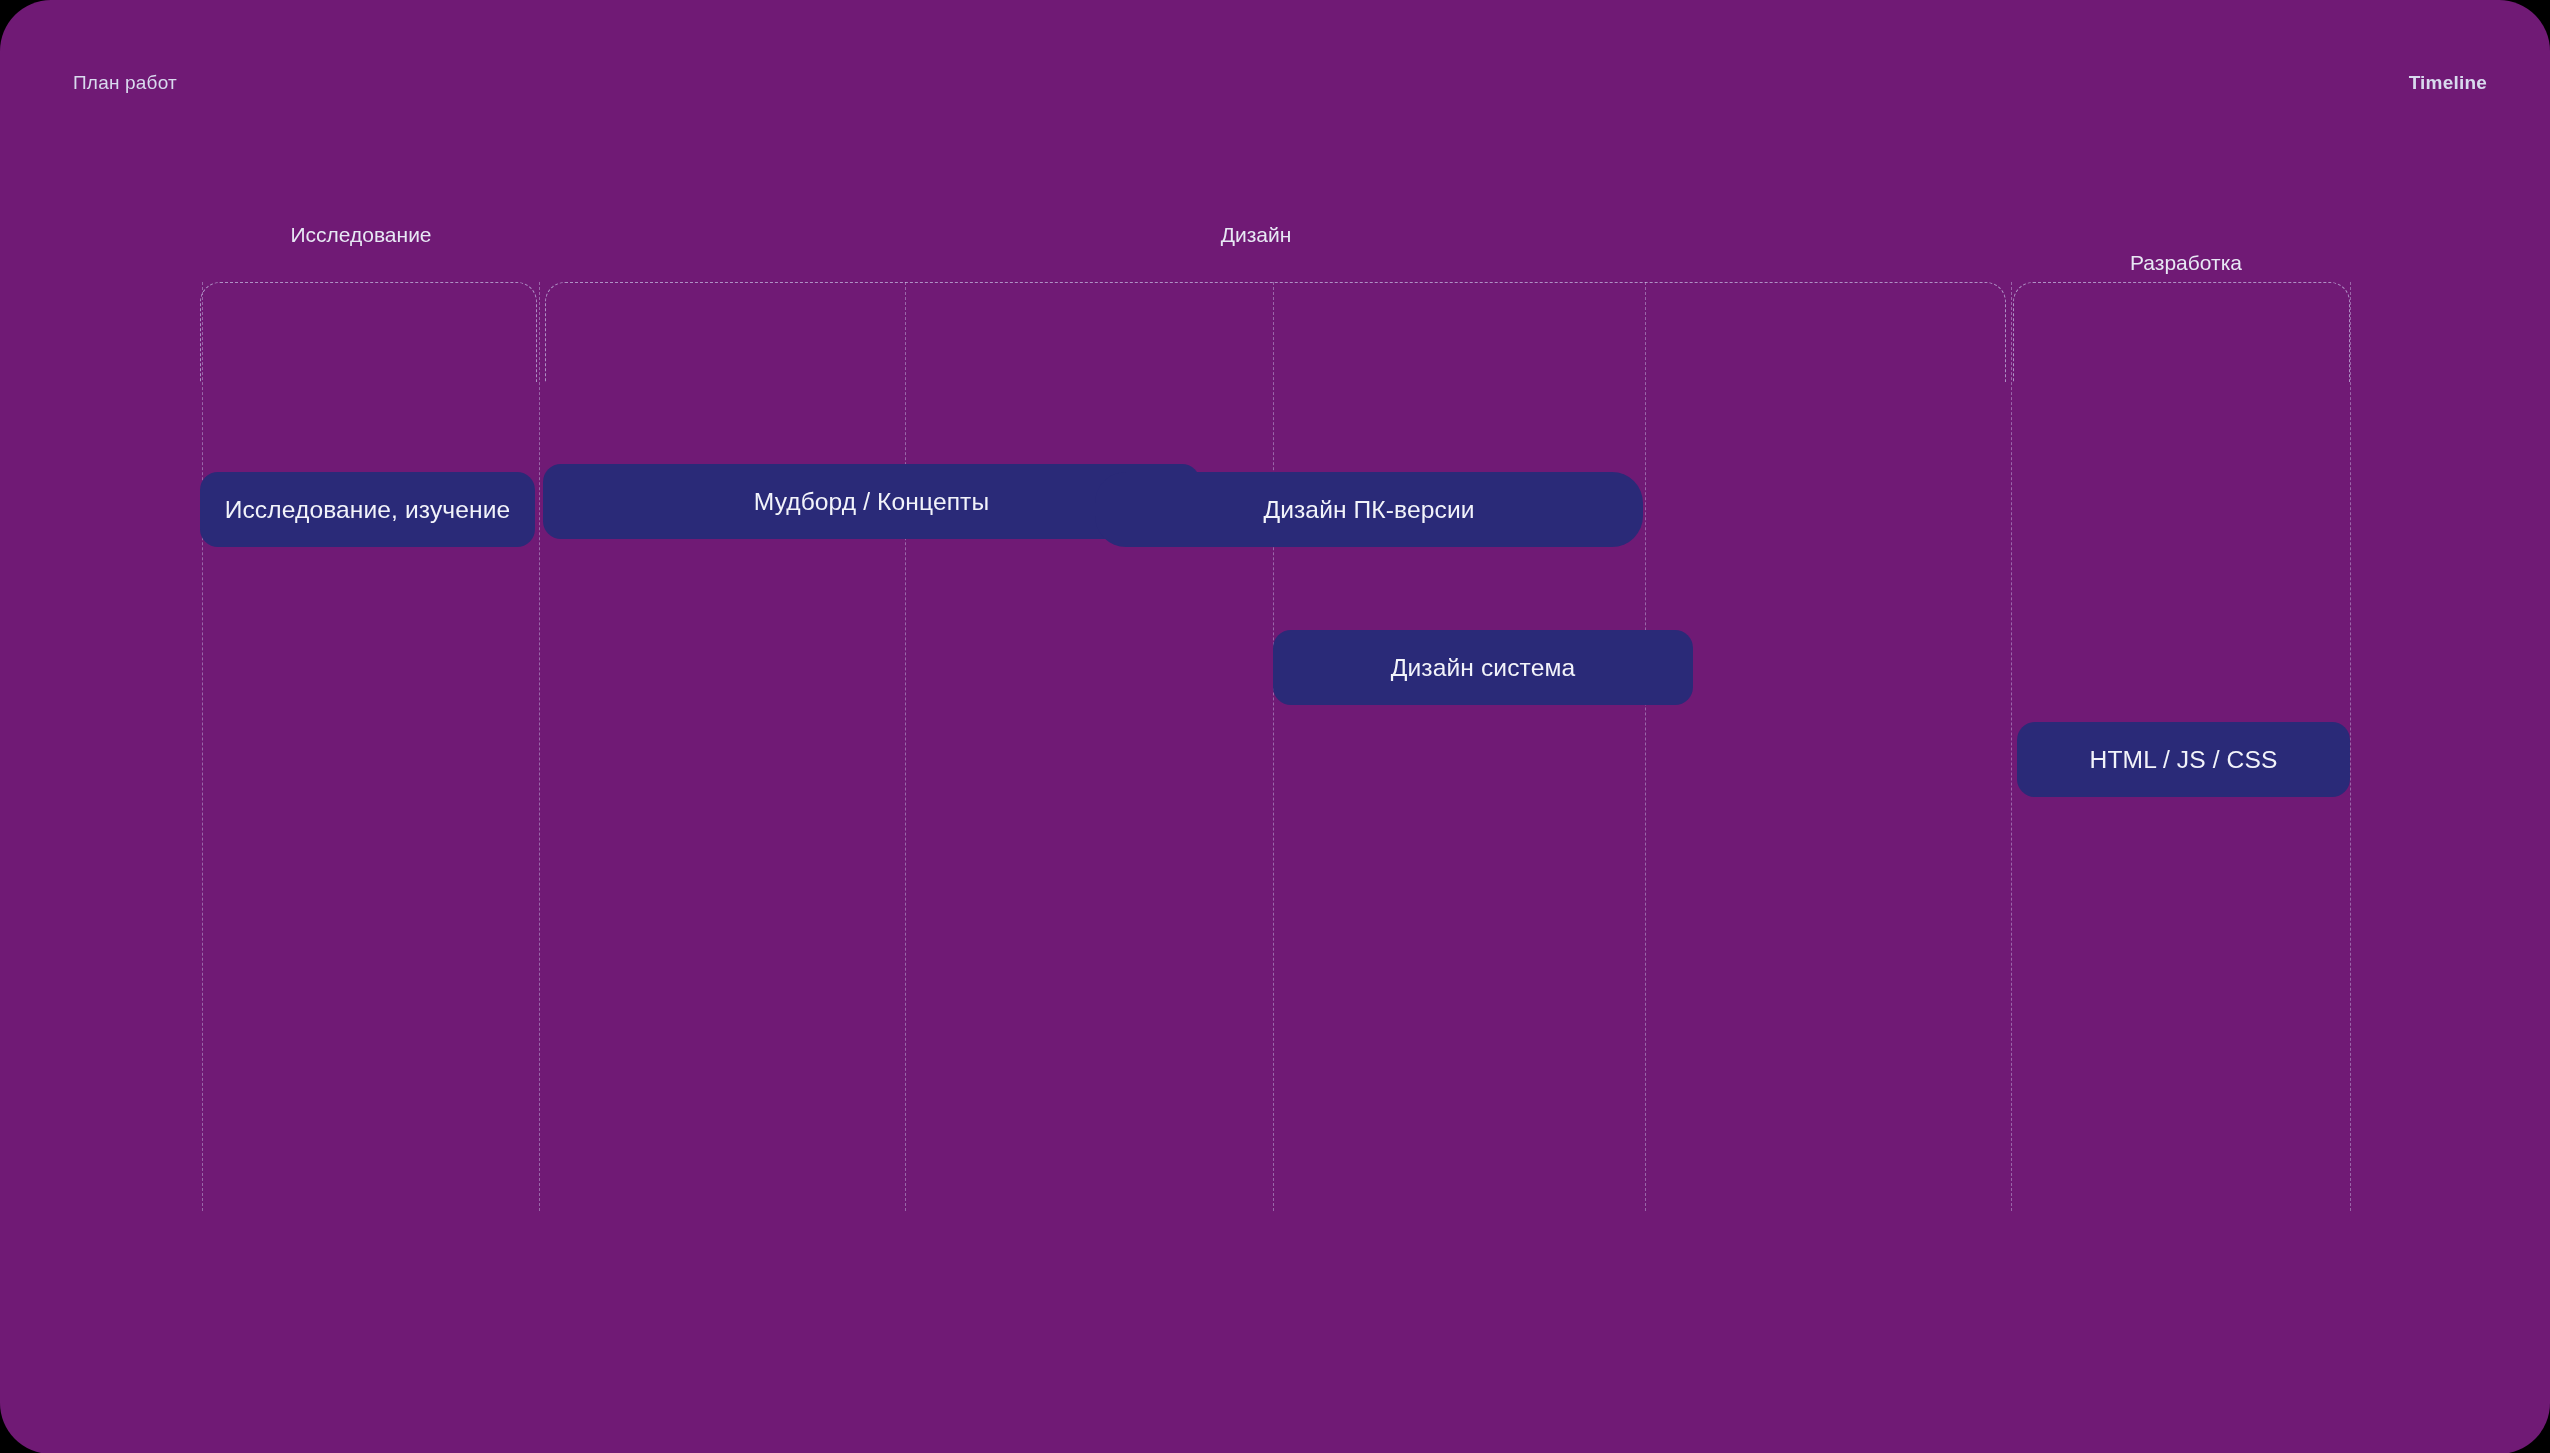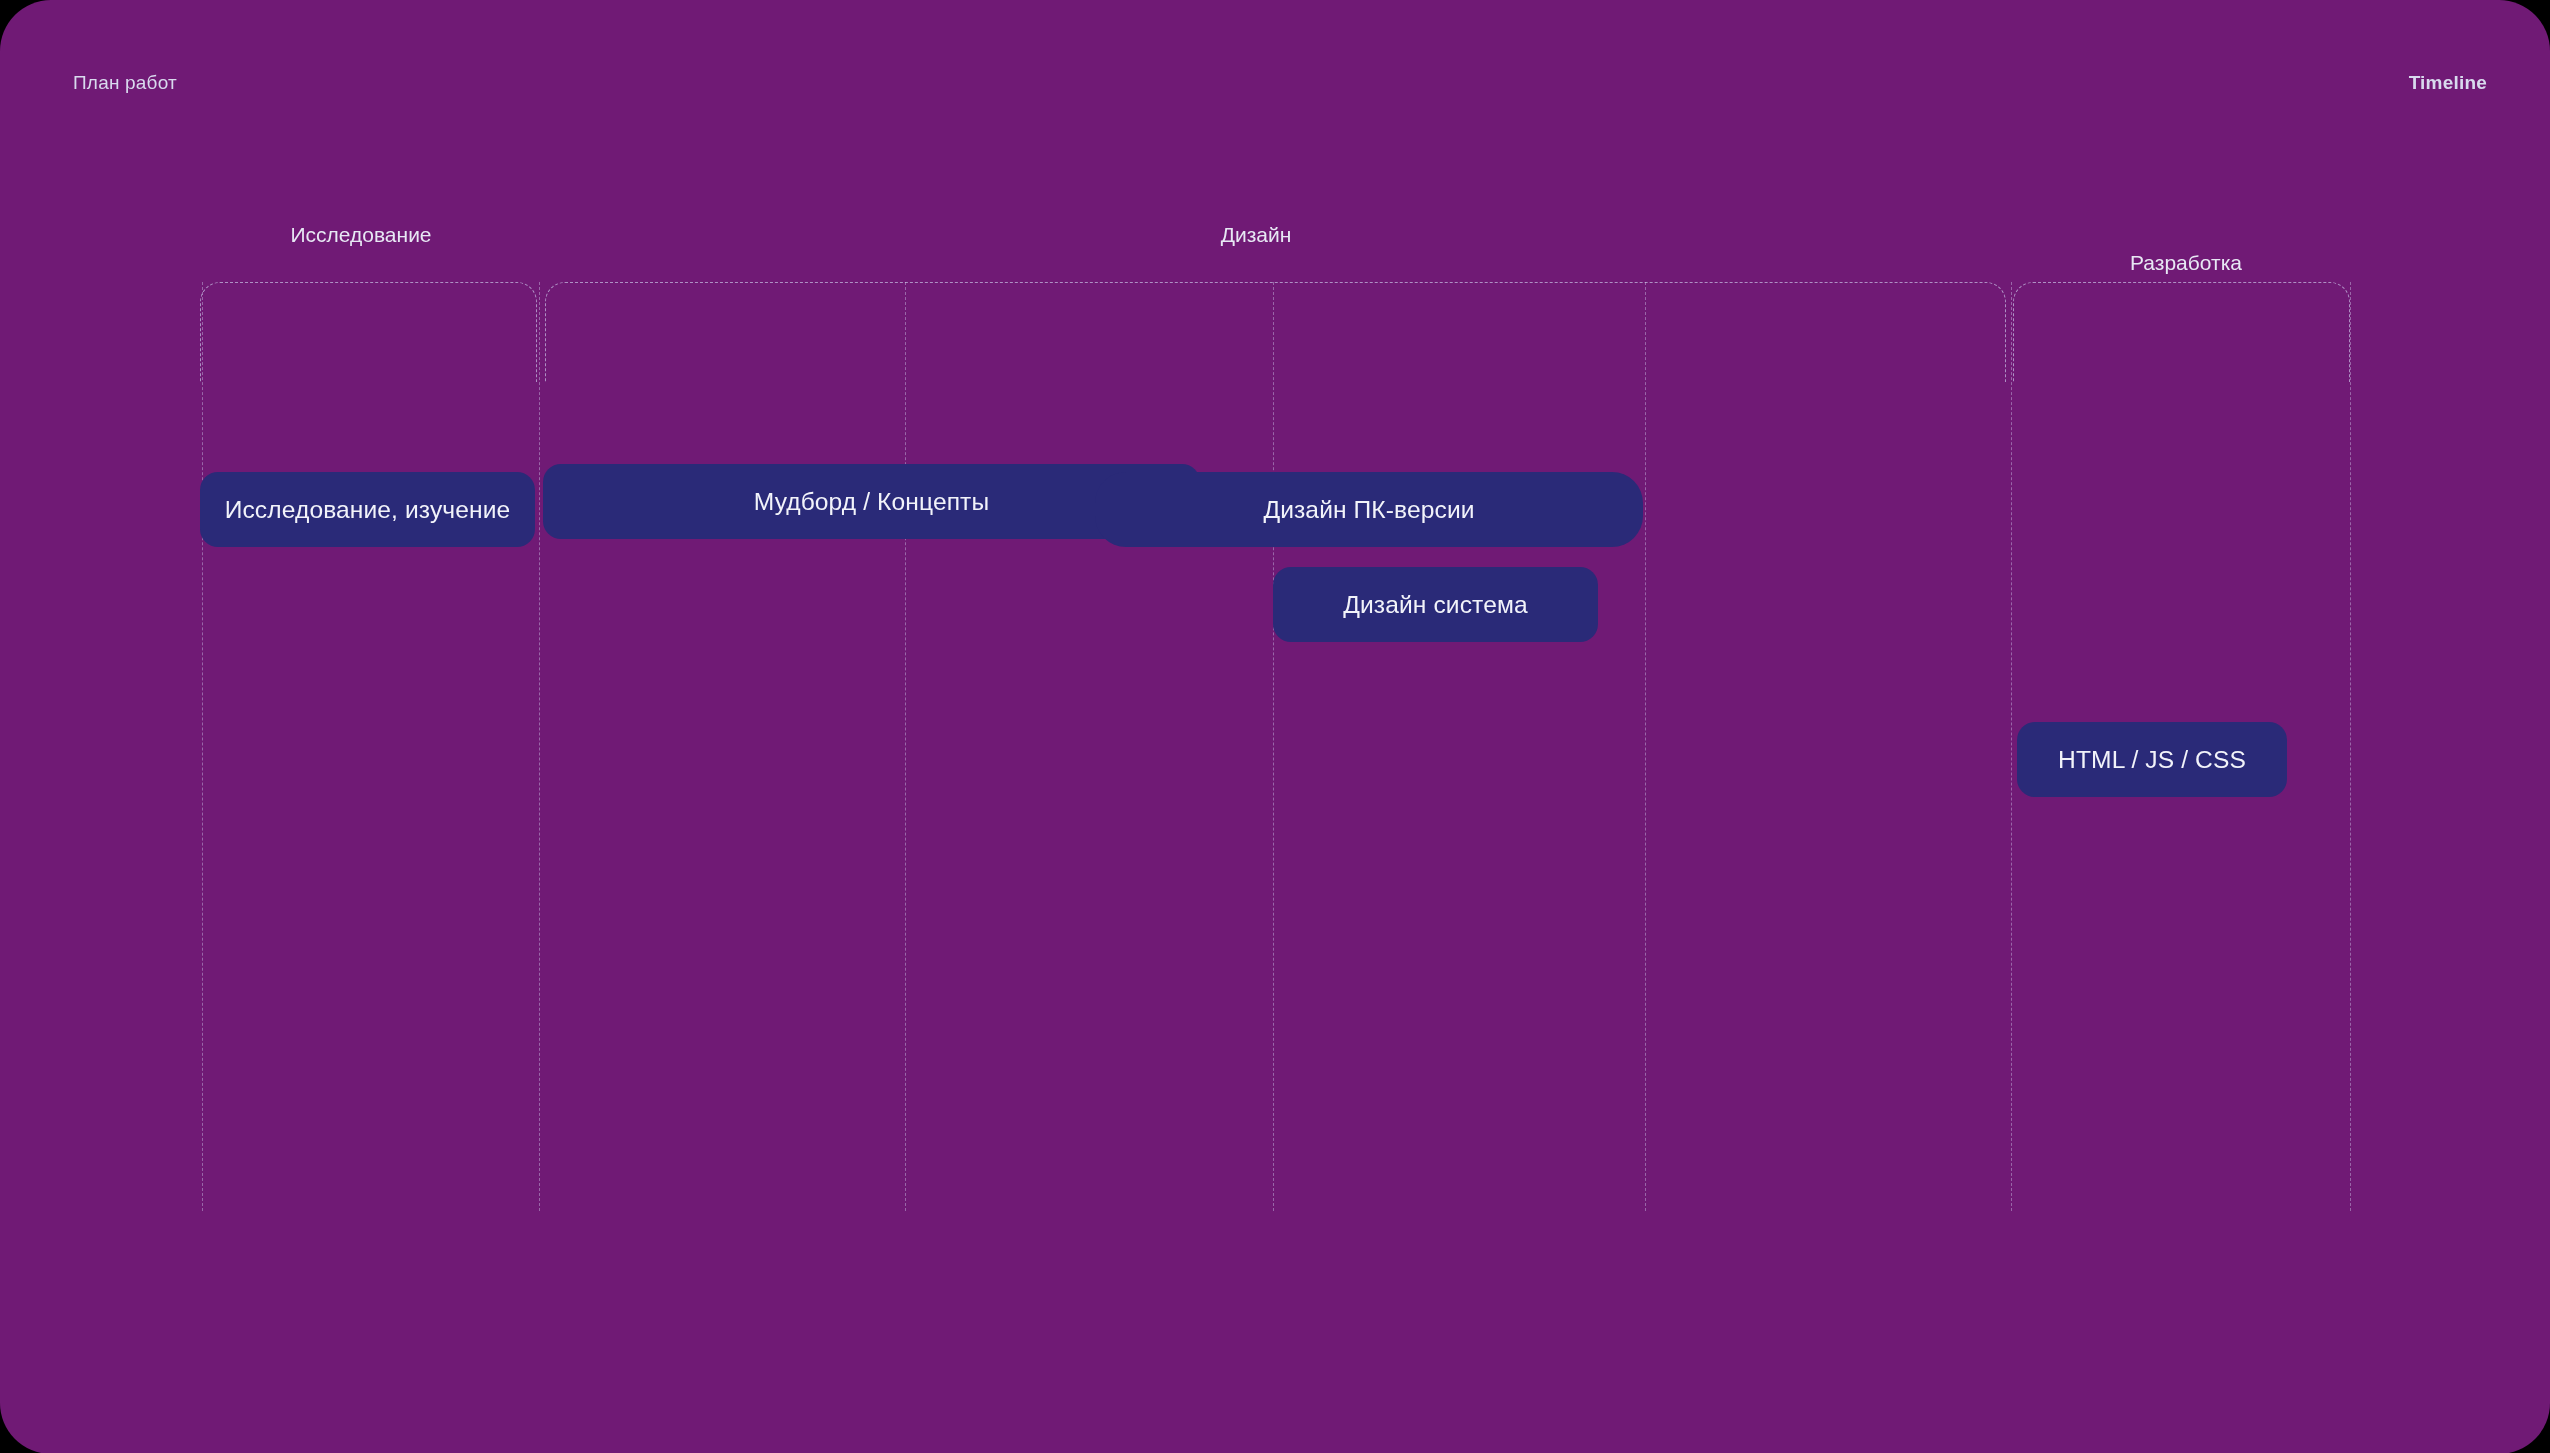--- a/index.html
+++ b/index.html
@@ -110,22 +110,22 @@
   <div class="bar" style="left:200px; width:335px; top:472px;text-align:center;">
     <span class="bar-label">Исследование, изучение</span>
   </div>
   <div class="bar" style="left:543px; width:657px; top:464px;">
     <span class="bar-label">Мудборд / Концепты</span>
   </div>
   <div class="bar" style="left:1095px; width:548px; top:472px;border-radius:31px;">
     <span class="bar-label">Дизайн ПК-версии</span>
   </div>
 
-  <div class="bar" style="left:1273px; width:325px; top:567px;">
+  <div class="bar" style="left:1273px; width:420px; top:630px;">
     <span class="bar-label">Дизайн система</span>
   </div>
 
-  <div class="bar" style="left:2017px; width:270px; top:722px;">
+  <div class="bar" style="left:2017px; width:333px; top:722px;">
     <span class="bar-label">HTML / JS / CSS</span>
   </div>
 
 </div>
 
 
 </body></html>

